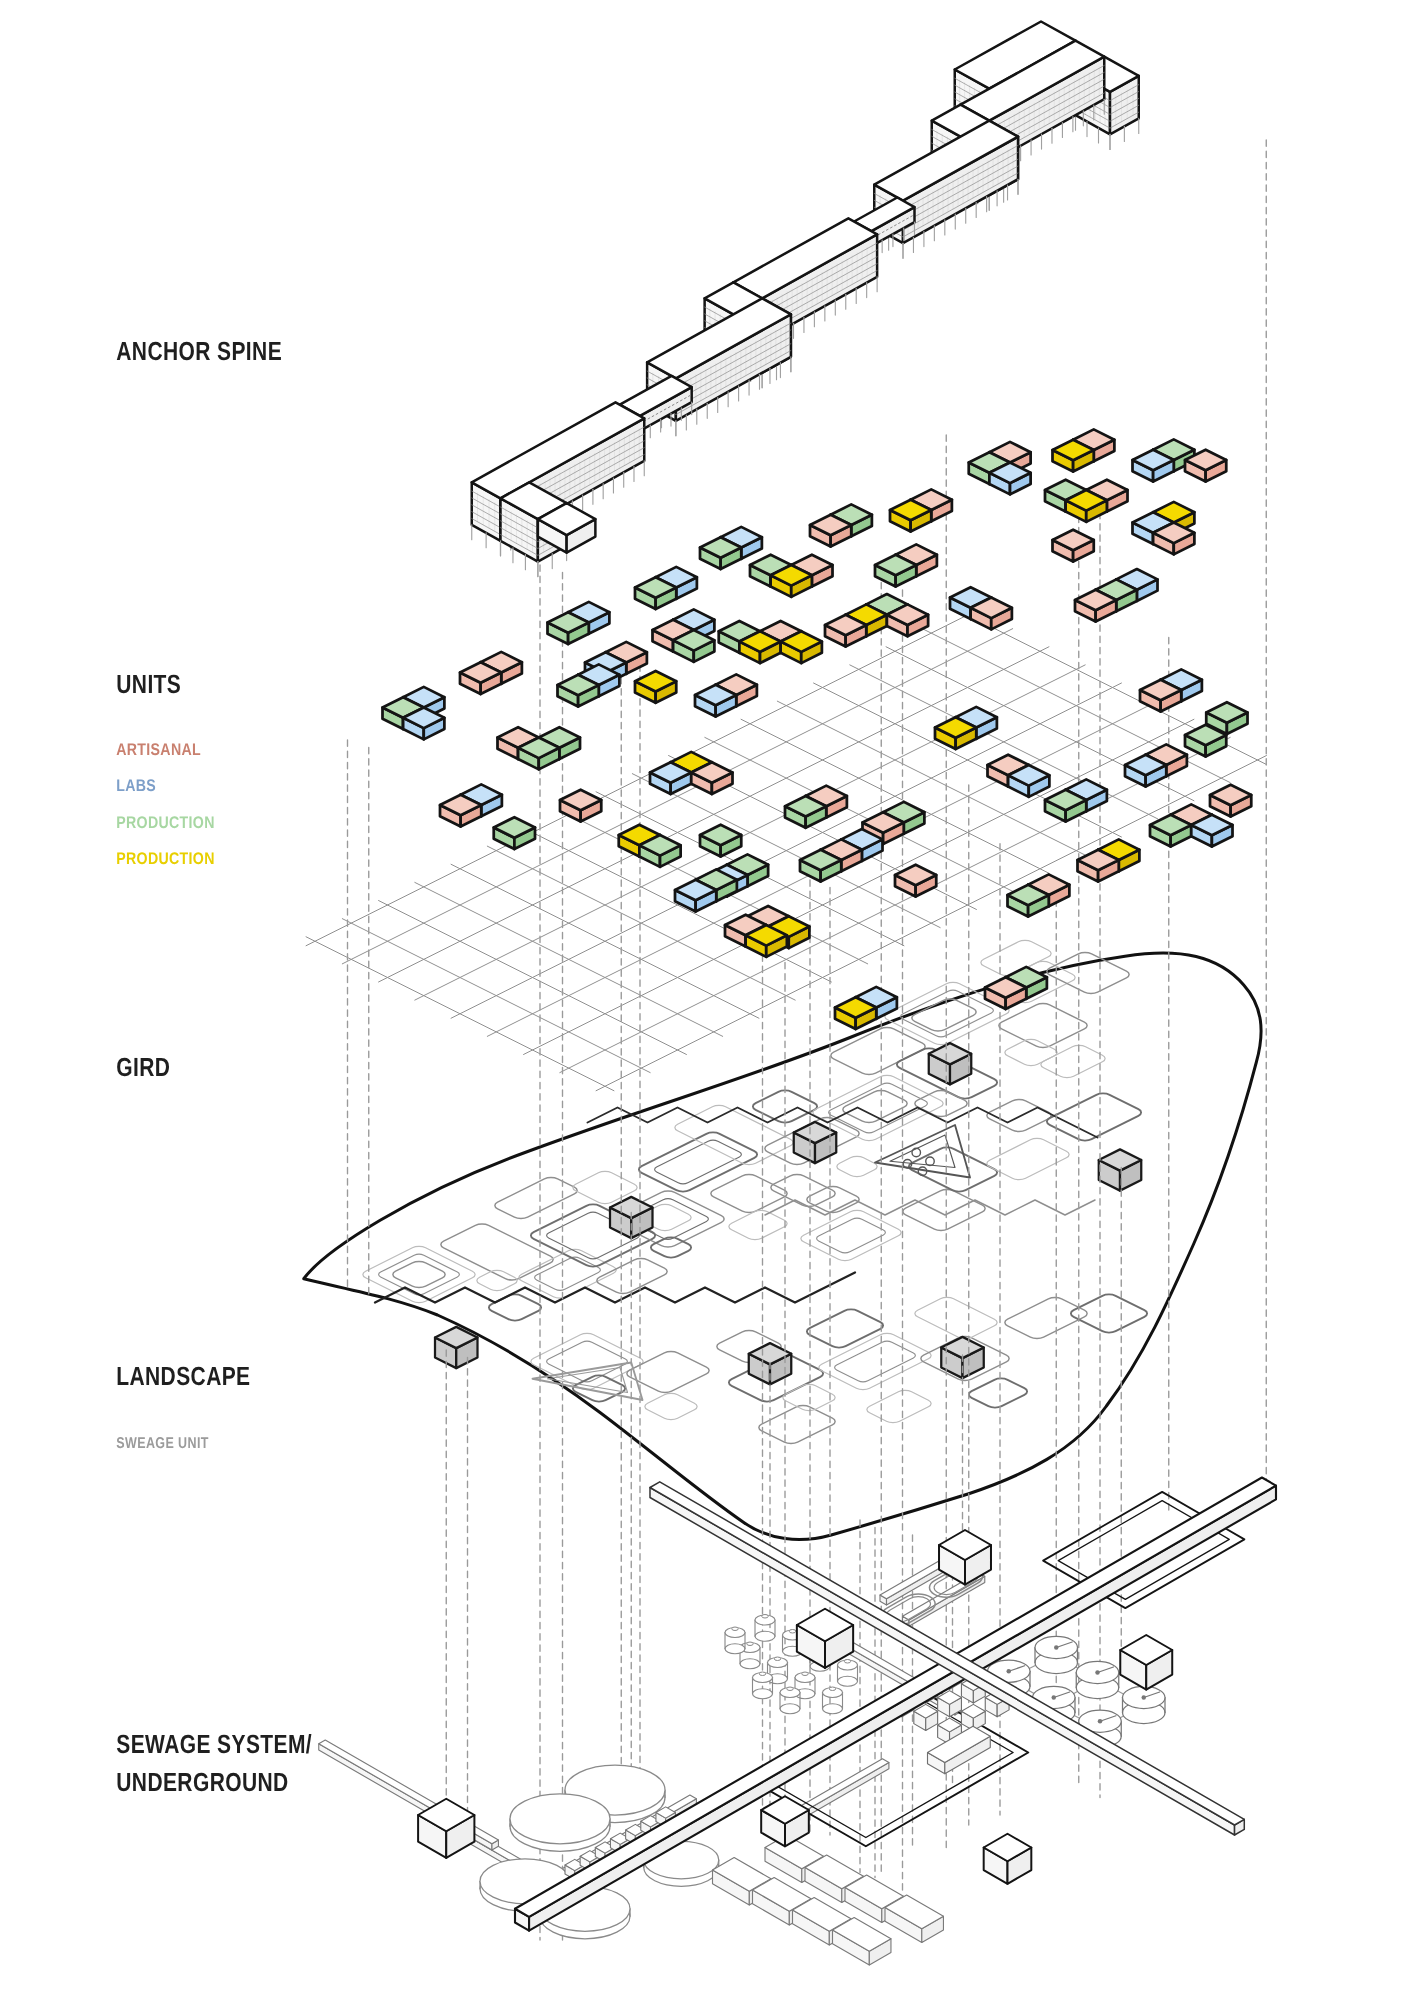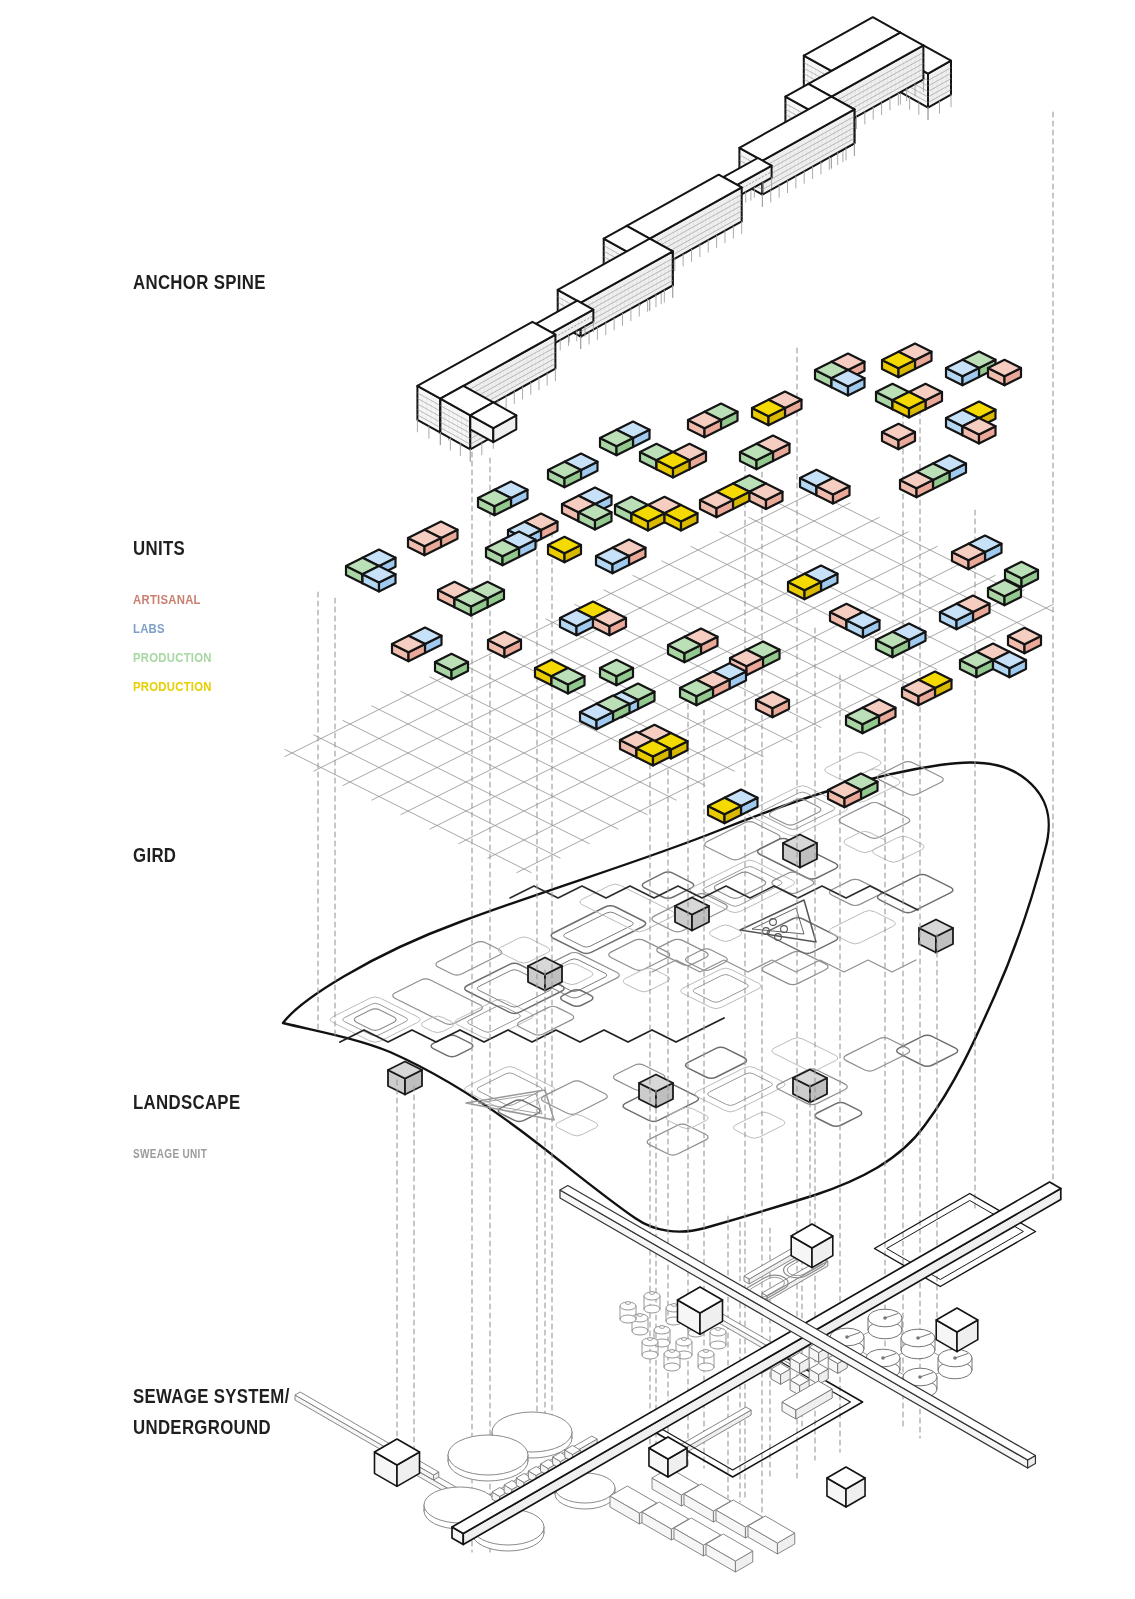--- a/index.html
+++ b/index.html
@@ -1,17 +1,17 @@
 <!DOCTYPE html>
 <html><head>
 <meta charset="utf-8">
 <style>
   html,body{margin:0;padding:0;background:#fff;}
   #page{position:relative;width:1076px;height:1599px;background:#ffffff;overflow:hidden;
-        font-family:"Liberation Sans",sans-serif;margin-left:40px;}
+        font-family:"Liberation Sans",sans-serif;}
   #iso{position:absolute;left:0;top:0;}
   .lbl{position:absolute;color:#1f1f1f;transform:scaleX(0.8);transform-origin:0 0;
        font-weight:600;letter-spacing:0.4px;white-space:nowrap;}
   .title{font-size:21px;}
   .legend-item{position:absolute;font-size:13.5px;font-weight:600;letter-spacing:0.3px;
        transform:scaleX(0.84);transform-origin:0 0;white-space:nowrap;}
   .sub{font-size:12.5px;color:#9b9b9b;}
   .two-line{line-height:31px;}
 </style>
 </head>

